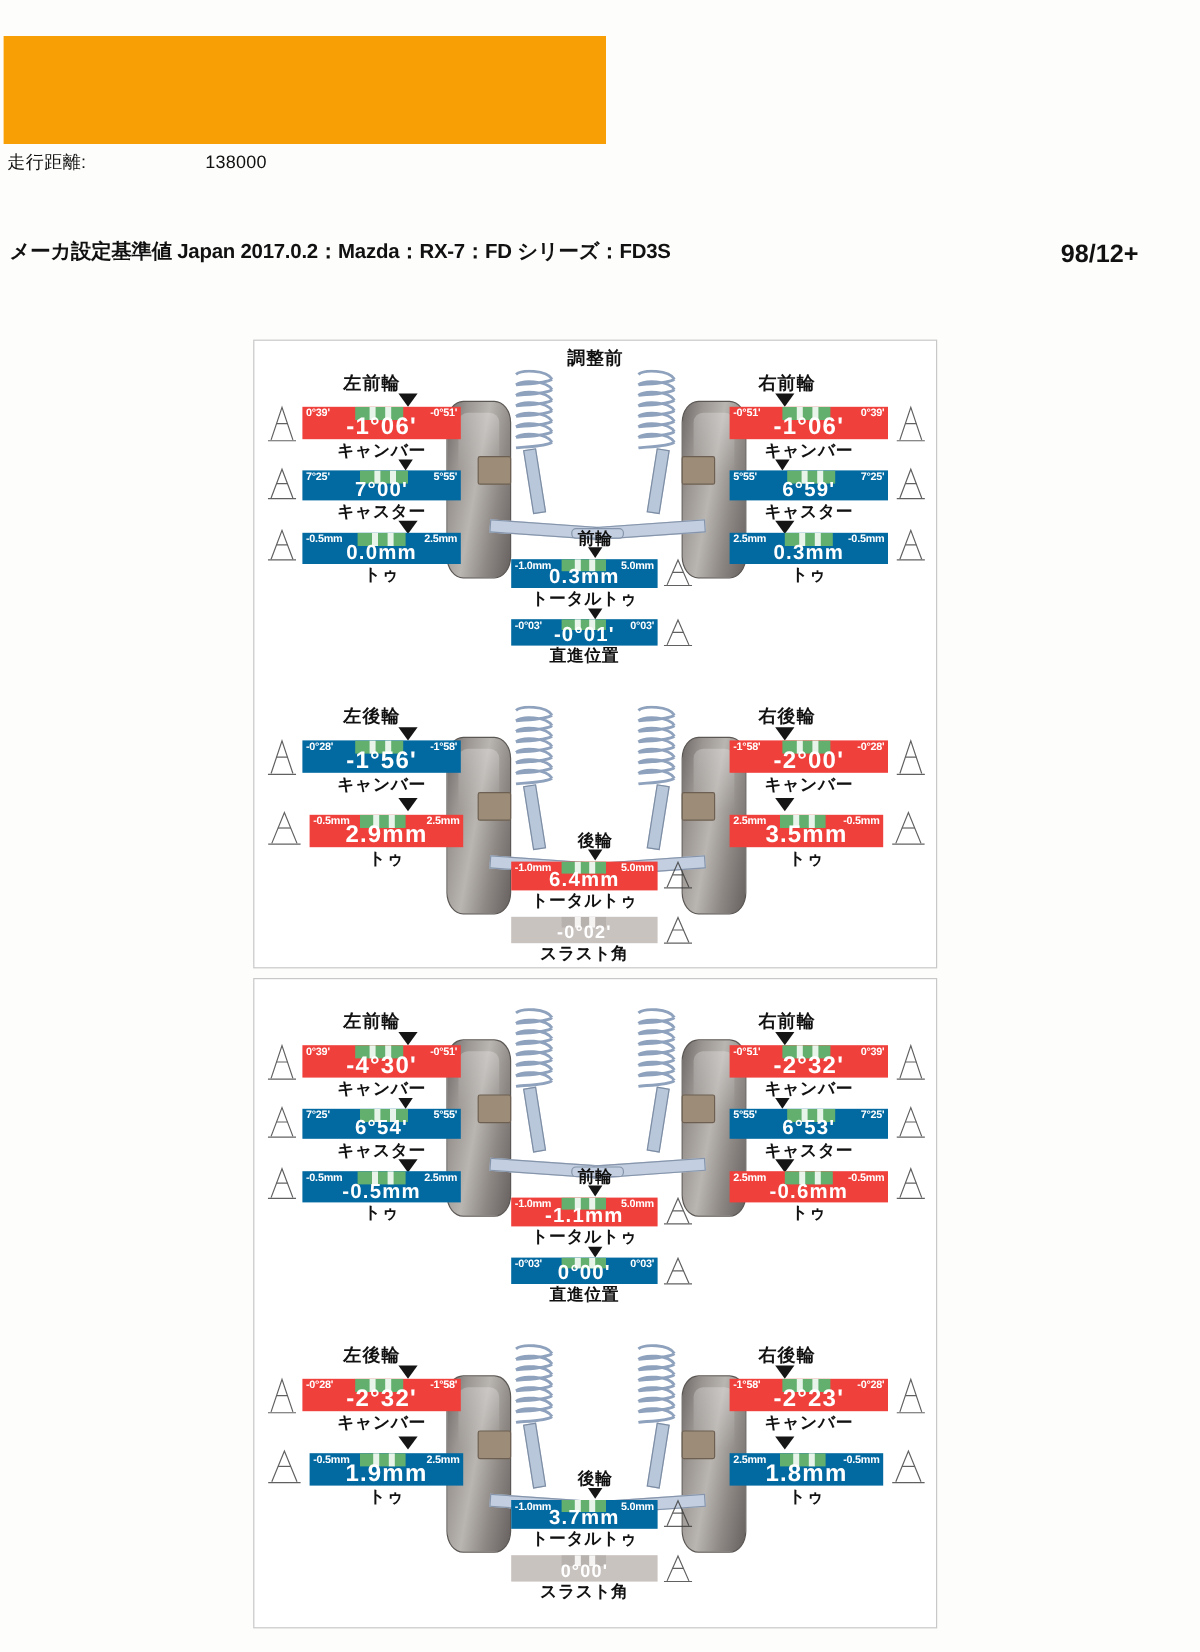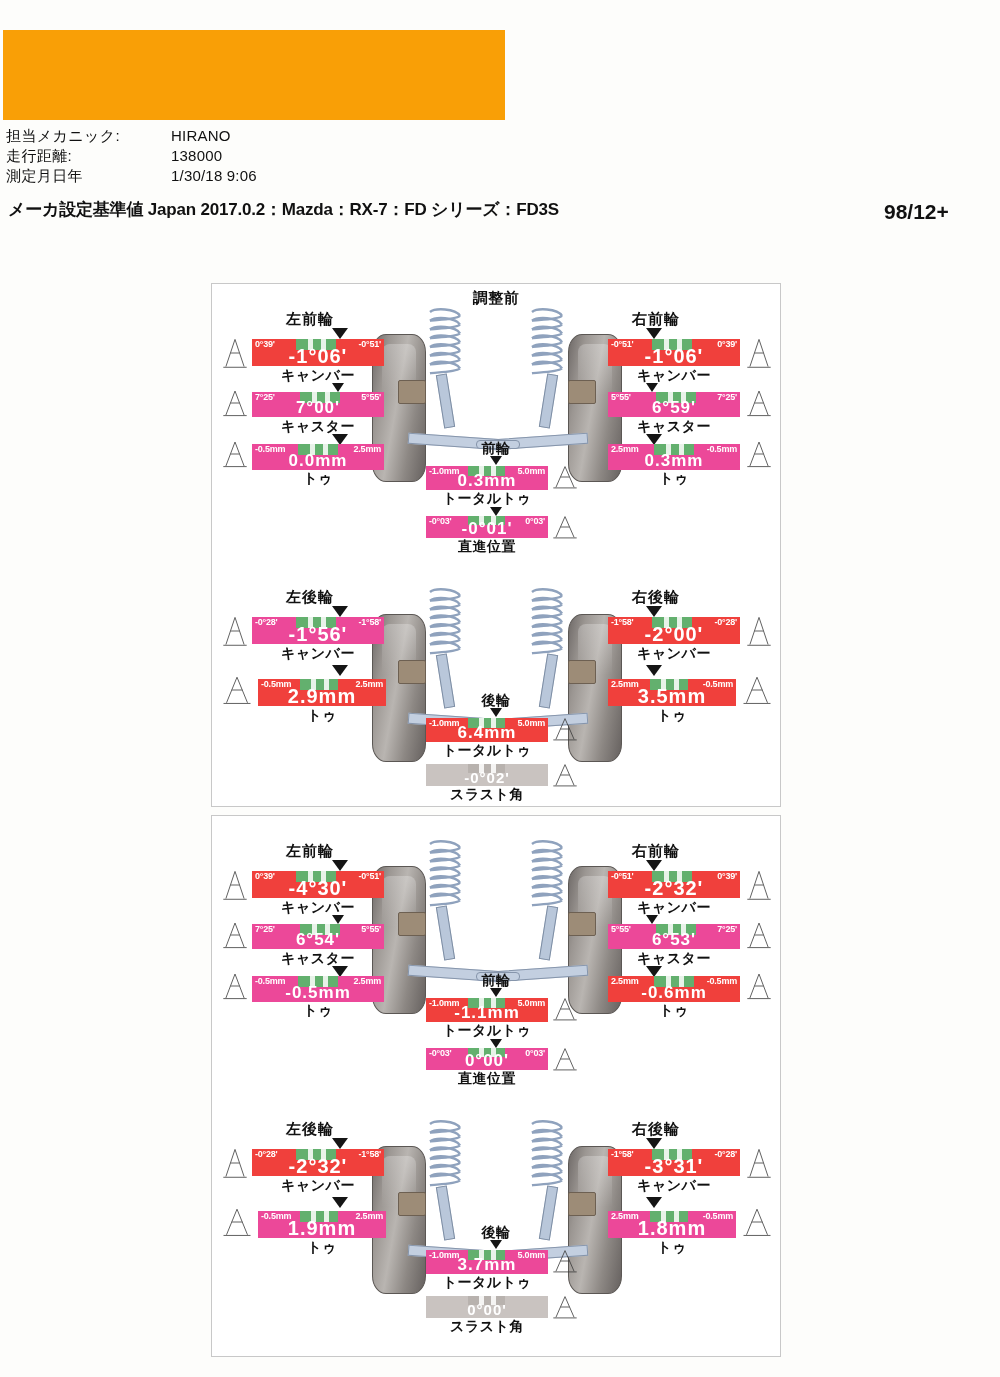--- a/index.html
+++ b/index.html
@@ -67,21 +67,21 @@
     border-left:6px solid transparent;border-right:6px solid transparent;
     border-top:9px solid #151515;
   }
 
   
   .gauge{position:absolute;}
   .gauge .bar{
     position:relative;width:100%;height:100%;
     box-sizing:border-box;overflow:hidden;
   }
-  .gauge.ok .bar{background:#ec4899;}
+  .gauge.ok .bar{background:#0369a1;}
   .gauge.bad .bar{background:#f0403c;}
   .gauge.na .bar{background:#c9c3c0;}
   .gauge .tol{
     position:absolute;top:0;height:42%;
     background:#63b06e;
   }
   .gauge.bad .tol{background:#63b06e;}
   .gauge.ok .tol{background:#63b06e;}
   .gauge.na .tol{background:#b8b2ae;}
   .gauge .nick{
@@ -126,30 +126,22 @@
   .strutline{position:absolute;background:#b9c7da;border:1px solid #7d8da3;}
   .armline{position:absolute;background:#c3cfe0;border:1px solid #8695ab;}
 </style>
 </head>
 <body>
 
 <div id="orange-bar"></div>
 
 <div id="meta">
   <div class="row">
-    <span class="lbl">担当メカニック:</span>
-    <span class="val">HIRANO</span>
-  </div>
-  <div class="row">
     <span class="lbl">走行距離:</span>
     <span class="val">138000</span>
-  </div>
-  <div class="row">
-    <span class="lbl">測定月日年</span>
-    <span class="val">1/30/18 9:06</span>
   </div>
 </div>
 
 <div id="title-block">
   <div id="title-line1">
     <div id="spec-title">メーカ設定基準値 Japan 2017.0.2：Mazda：RX-7：FD シリーズ：FD3S</div>
     <div id="spec-code">98/12+</div>
   </div>
 </div>
 
@@ -689,21 +681,21 @@
         <path d="M8.32,17 L17.68,17"></path>
       </g>
     </svg>
     <div class="gauge bad big" style="left: 396px; top: 333px; width: 132px; height: 27px;">
       <div class="bar">
         <div class="tol" style="left: 44px; width: 40px;"></div>
         <div class="nick" style="left: 56px;"></div>
         <div class="nick" style="left: 69px;"></div>
         <div class="minv">-1°58'</div>
         <div class="maxv">-0°28'</div>
-        <div class="value">-3°31'</div>
+        <div class="value">-2°23'</div>
       </div>
     </div>
     <div class="caption jp" style="left: 396px; top: 361px; width: 132px;">キャンバー</div>
     <div class="arrow" style="left: 434px; top: 381px;"></div>
     <svg width="30" height="32" style="position: absolute; left: 530px; top: 390px; opacity: 0.8;">
       <g stroke="#3a3a3a" stroke-width="1" fill="none">
         <path d="M4.5,28.8 L15,3.2 L25.5,28.8"></path>
         <path d="M1.5,29.44 L28.5,29.44"></path>
         <path d="M9.6,16 L20.400000000000002,16"></path>
       </g>

